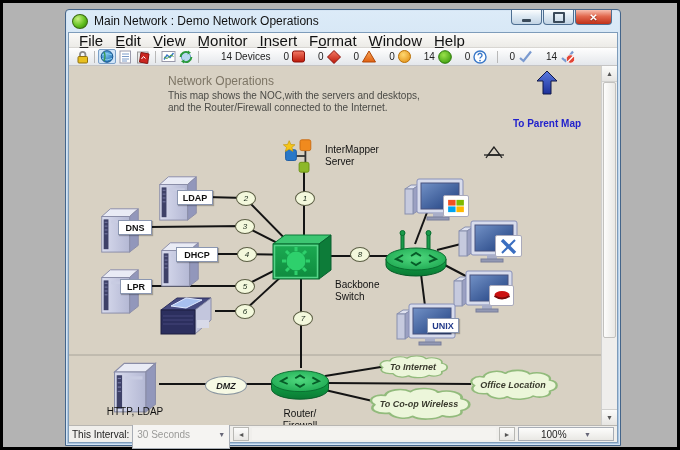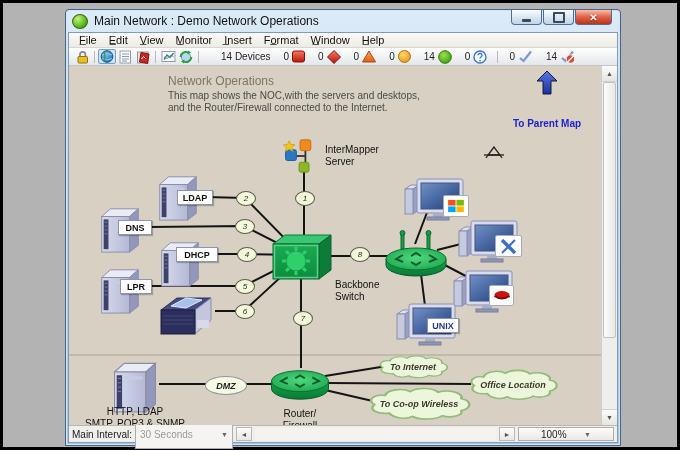--- a/index.html
+++ b/index.html
@@ -14,21 +14,21 @@
   .title{margin-left:6px;font-size:12px;color:#111;}
   .winbtns{position:absolute;right:8px;top:0;display:flex;gap:1px;}
   .wbtn{width:31px;height:15px;box-sizing:border-box;border:1px solid #4e6f92;border-top:none;border-radius:0 0 4px 4px;
     background:linear-gradient(#fbfdfe,#dde9f3 45%,#c2d4e4);display:flex;align-items:center;justify-content:center;}
   .wbtn.close{width:37px;background:linear-gradient(#f8c0b0,#e2694f 45%,#c03018);}
   .glyph-min{width:9px;height:3px;background:#3a4a5a;margin-top:6px;border-radius:1px;}
   .glyph-max{width:8px;height:7px;border:2px solid #3a4a5a;border-radius:1px;}
   .glyph-close{color:#fff;font-size:10px;font-weight:bold;text-shadow:0 1px 1px #802010;}
   .client{position:absolute;left:2px;right:2px;top:22px;bottom:2px;background:#fff;border:1px solid #7e9cba;box-sizing:border-box;display:flex;flex-direction:column;}
   
-  .menubar{height:14px;background:linear-gradient(#fbfaf8,#ecebe7);display:flex;align-items:center;padding:0 4px;font-size:11px;color:#111;border-bottom:1px solid #d8d6d2;}
+  .menubar{height:14px;background:linear-gradient(#fbfaf8,#ecebe7);display:flex;align-items:center;padding:0 4px;font-size:15px;color:#111;border-bottom:1px solid #d8d6d2;}
   .menu-item{padding:0 6px;cursor:default;}
   
   .toolbar{height:17px;background:linear-gradient(#fefefe,#e4e7eb);display:flex;align-items:center;padding:0 4px;border-bottom:1px solid #c4c4c4;font-size:10px;color:#222;}
   .tbtn{display:flex;align-items:center;justify-content:center;width:18px;height:15px;}
   .tbtn.selected{border:1px solid #7aa0c8;background:#cfe4f8;border-radius:2px;box-sizing:border-box;}
   .tsep{width:1px;height:12px;background:#b8b8b8;margin:0 3px;}
   .stat{display:flex;align-items:center;gap:3px;margin-left:13px;}
   .devcount{margin-left:19px;}
   
   .maprow{position:relative;flex:1;background:#d8d1c3;overflow:hidden;}
@@ -469,21 +469,20 @@
           <svg class="node" style="left:326px;top:236px" width="64" height="46">
               <use href="#sym-desktop"></use>
             </svg>
           <div class="lbl" style="left:358px;top:252px;width:30px;height:13px;font-style:normal;color:#223a8a">UNIX</div>
 
           <svg class="node" style="left:40px;top:292px" width="52" height="56">
               <use href="#sym-tower"></use>
             </svg>
           <div class="caption" style="left:4px;top:340px;width:124px;text-align:center">
             <div>HTTP, LDAP</div>
-              <div>SMTP, POP3 &amp; SNMP</div>
           </div>
           <div class="dmz" style="left:136px;top:310px">DMZ</div>
           <svg class="node" style="left:199px;top:299px" width="64" height="38">
               <use href="#sym-router"></use>
             </svg>
           <div class="caption" style="left:196px;top:342px;width:70px;text-align:center">
             <div>Router/</div>
               <div>Firewall</div>
           </div>
 
@@ -517,21 +516,21 @@
         </div>
 
         <div class="vscroll">
           <div class="sbtn">▲</div>
           <div class="vthumb"></div>
           <div class="sbtn bottom">▼</div>
         </div>
       </div>
 
       <div class="statusbar">
-        <span>Main Interval:</span>
+        <span>This Interval:</span>
         <div class="pollbox">
           <span>30 Seconds</span>
           <span class="darr">▼</span>
         </div>
         <div class="hbtn">◄</div>
         <div class="htrack"></div>
         <div class="hbtn">►</div>
         <div class="zoombox">
           <span>100%</span>
           <span class="darr">▼</span>

